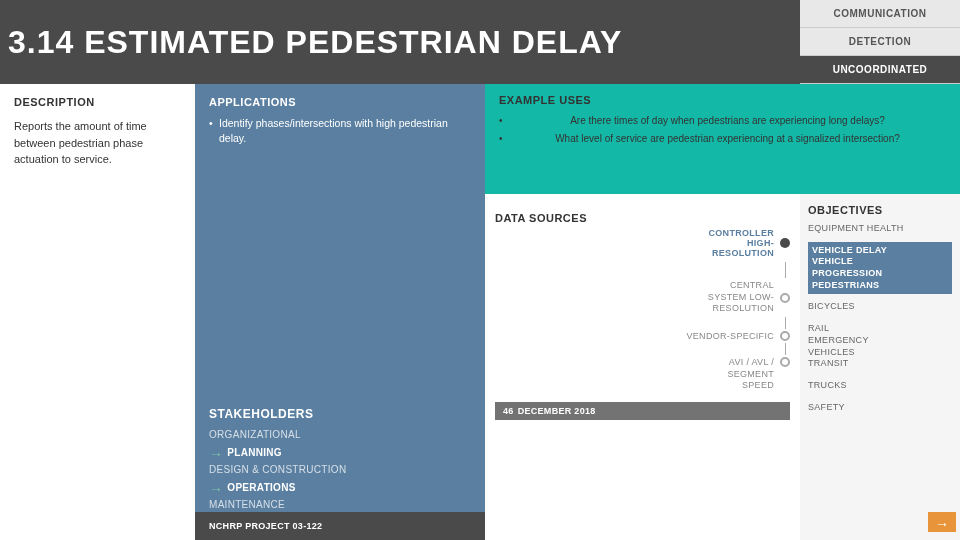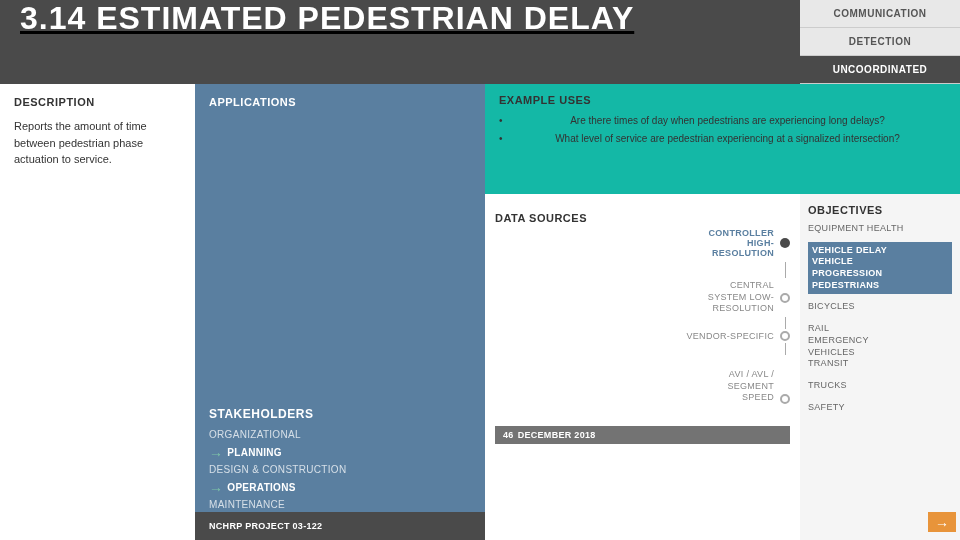--- a/index.html
+++ b/index.html
@@ -46,22 +46,22 @@
 
     
     .title-area {
       position: absolute;
       top: 0;
       left: 0;
       right: 160px;
       height: 84px;
       background: #4a4a4a;
       display: flex;
-      padding-left: 20px;
-      text-decoration: underline;
+      align-items: center;
+      padding-left: 8px;
     }
     .title-text {
       color: #fff;
       font-size: 32px;
       font-weight: bold;
       letter-spacing: 1px;
     }
 
     
     .main-content {
@@ -322,20 +322,23 @@
 
   <div class="desc-col">
     <div class="desc-header">DESCRIPTION</div>
     <div class="desc-text">Reports the amount of time between pedestrian phase actuation to service.</div>
   </div>
 
   <div class="apps-col">
     <div class="apps-col-inner">
       <div class="apps-col-top-content">
         <div class="apps-header">APPLICATIONS</div>
+        <ul class="apps-list">
+          <li>Identify phases/intersections with high pedestrian delay.</li>
+        </ul>
       </div>
 
       <div class="apps-col-bottom">
         <div class="stakeholders-header">STAKEHOLDERS</div>
         <div class="stakeholder-item">
           <span>ORGANIZATIONAL</span>
         </div>
         <div class="stakeholder-item highlighted stakeholder-row">
           <span class="arrow-icon">→</span>
           <span>PLANNING</span>
@@ -406,21 +409,21 @@
           </div>
           <div style="display:flex; flex-direction:column; align-items:center;">
             <div class="dot-outline"></div>
           </div>
         </div>
 
         <div style="display:flex; justify-content:flex-end; padding-right:0;">
           <div style="width:1px; height:12px; background:#aaa; margin-right:4px;"></div>
         </div>
 
-        <div style="display:flex; align-items:flex-end; gap:6px; margin: 14px 0;">
+        <div style="display:flex; align-items:flex-start; gap:6px; margin: 2px 0;">
           <div style="flex:1; text-align:right;">
             <div style="font-size:9px; color:#888; letter-spacing:0.3px; line-height:1.3;">AVI / AVL /<br>SEGMENT<br>SPEED</div>
           </div>
           <div style="display:flex; flex-direction:column; align-items:center;">
             <div class="dot-outline"></div>
           </div>
         </div>
 
         <div style="margin-top: auto; padding-top: 8px;">
           <div style="display:flex; align-items:center; gap:4px; background:#737373; padding: 4px 8px;">

